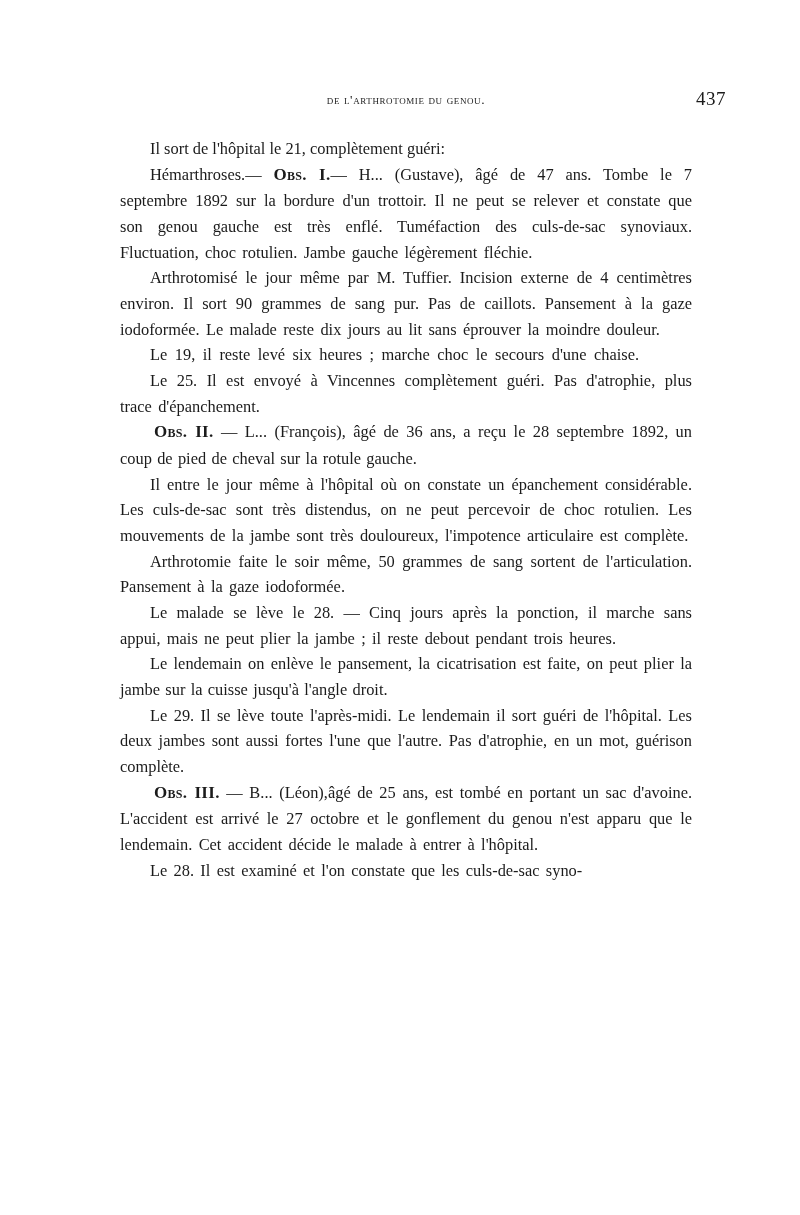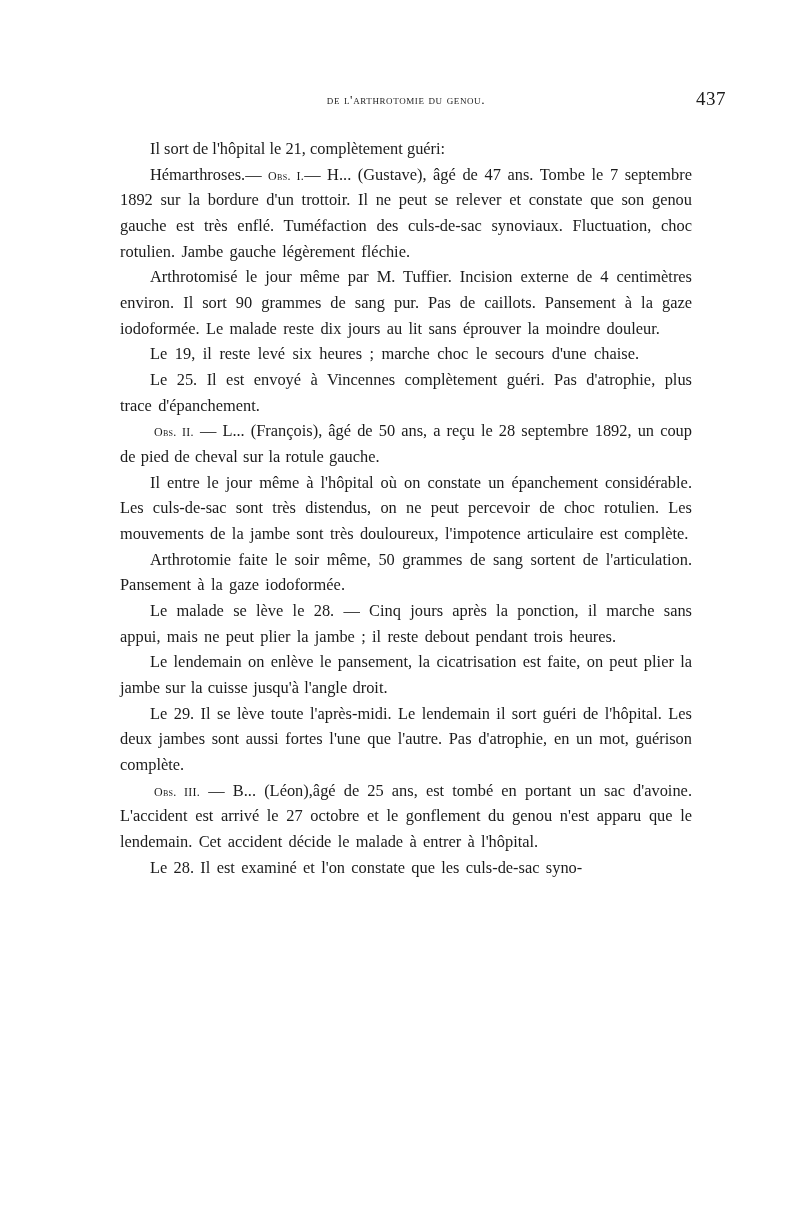--- a/index.html
+++ b/index.html
@@ -56,22 +56,23 @@
     margin: 0;
     text-indent: 30px;
   }
   p.par.tight {
     text-indent: 34px;
   }
   .ital {
   }
   .sc {
     font-variant: small-caps;
-    font-size: 12px;
+    font-size: 17px;
     letter-spacing: 0.3px;
+    font-weight: bold;
   }
   .spaced {
     word-spacing: 2.2px;
   }
   .spaced2 {
     word-spacing: 3.4px;
   }
   .spaced3 {
     word-spacing: 1.2px;
   }
@@ -93,21 +94,21 @@
     <p class="par spaced"><span class="ital">Hémarthroses.</span><span>— </span><span class="sc">Obs. I.</span><span>— H... (Gustave), âgé de 47 ans. Tombe le 7 septembre 1892 sur la bordure d'un trottoir. Il ne peut se relever et constate que son genou gauche est très enflé. Tuméfaction des culs-de-sac synoviaux. Fluctuation, choc rotulien. Jambe gauche légèrement fléchie.</span></p>
 
     <p class="par spaced"><span>Arthrotomisé le jour même par M. Tuffier. Incision externe de 4 centimètres environ. Il sort 90 grammes de sang pur. Pas de caillots. Pansement à la gaze iodoformée. Le malade reste dix jours au lit sans éprouver la moindre douleur.</span></p>
 
 
     <p class="par spaced2"><span>Le 19, il reste levé six heures ; marche choc le secours d'une chaise.</span></p>
 
 
     <p class="par spaced"><span>Le 25. Il est envoyé à Vincennes complètement guéri. Pas d'atrophie, plus trace d'épanchement.</span></p>
 
-    <p class="par tight spaced3"><span class="sc">Obs. II.</span><span> — L... (François), âgé de 50 ans, a reçu le 28 septembre 1892, un coup de pied de cheval sur la rotule gauche.</span></p>
+    <p class="par tight spaced3"><span class="sc">Obs. II.</span><span> — L... (François), âgé de 36 ans, a reçu le 28 septembre 1892, un coup de pied de cheval sur la rotule gauche.</span></p>
 
     <p class="par spaced"><span>Il entre le jour même à l'hôpital où on constate un épanchement considérable. Les culs-de-sac sont très distendus, on ne peut percevoir de choc rotulien. Les mouvements de la jambe sont très douloureux, l'impotence articulaire est complète.</span></p>
 
     <p class="par spaced"><span>Arthrotomie faite le soir même, 50 grammes de sang sortent de l'articulation. Pansement à la gaze iodoformée.</span></p>
 
     <p class="par spaced"><span>Le malade se lève le 28. — Cinq jours après la ponction, il marche sans appui, mais ne peut plier la jambe ; il reste debout pendant trois heures.</span></p>
 
     <p class="par spaced3"><span>Le lendemain on enlève le pansement, la cicatrisation est faite, on peut plier la jambe sur la cuisse jusqu'à l'angle droit.</span></p>
 
     <p class="par spaced"><span>Le 29. Il se lève toute l'après-midi. Le lendemain il sort guéri de l'hôpital. Les deux jambes sont aussi fortes l'une que l'autre. Pas d'atrophie, en un mot, guérison complète.</span></p>

